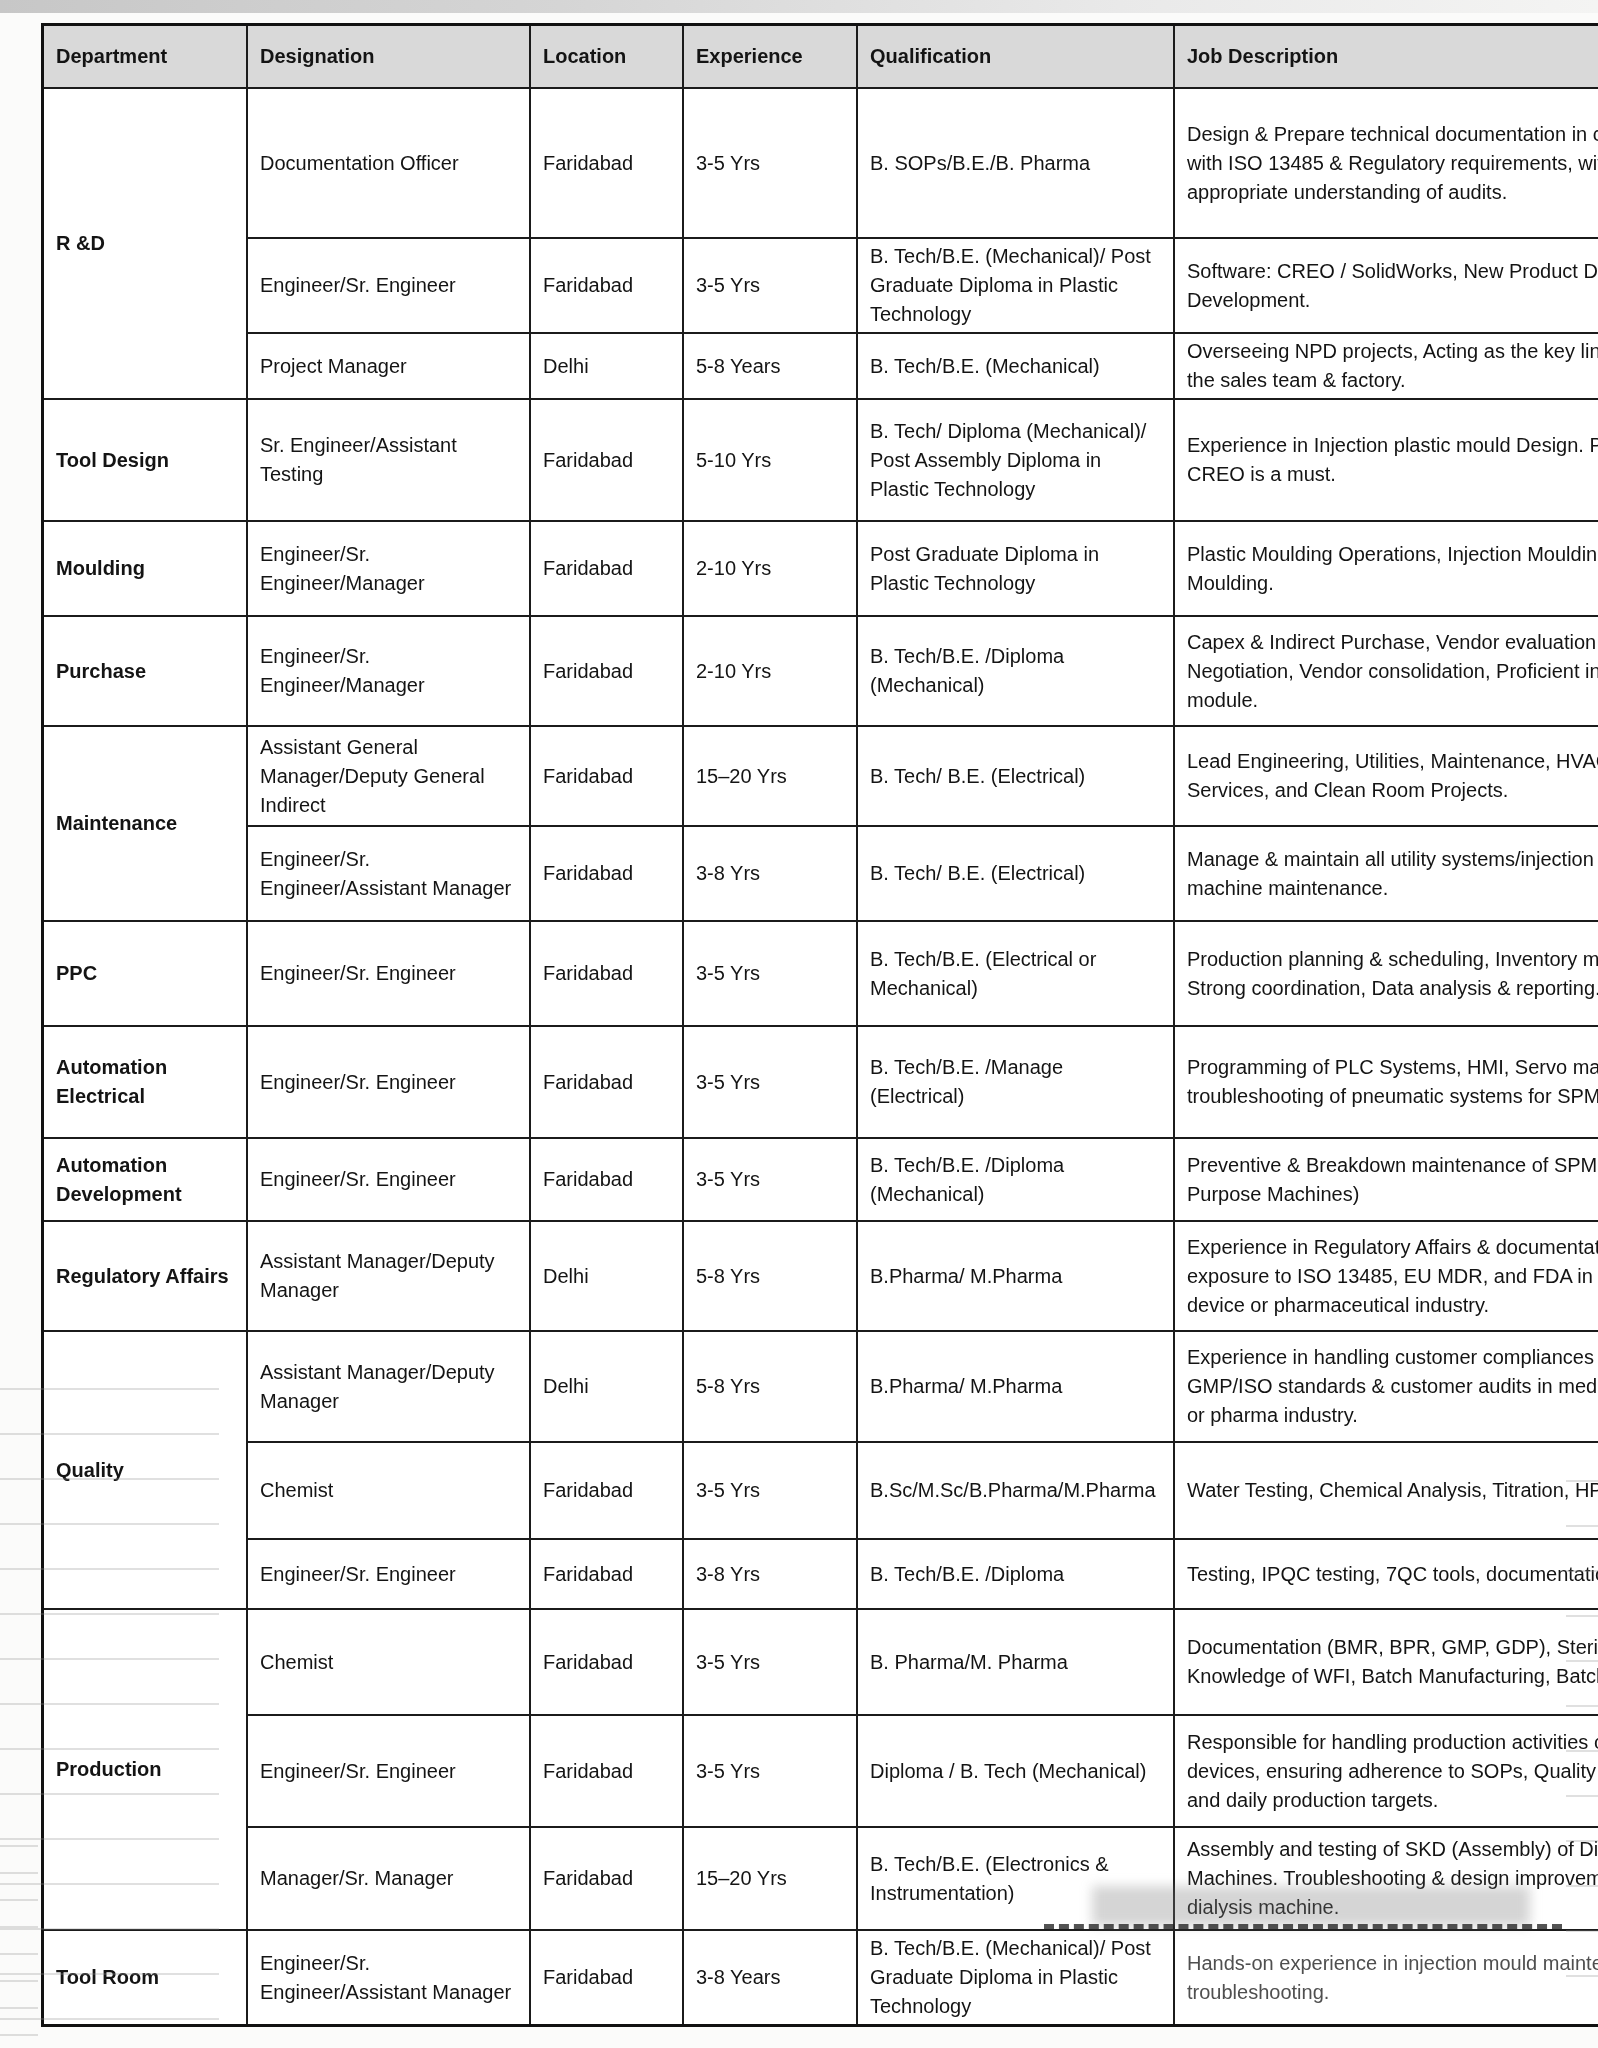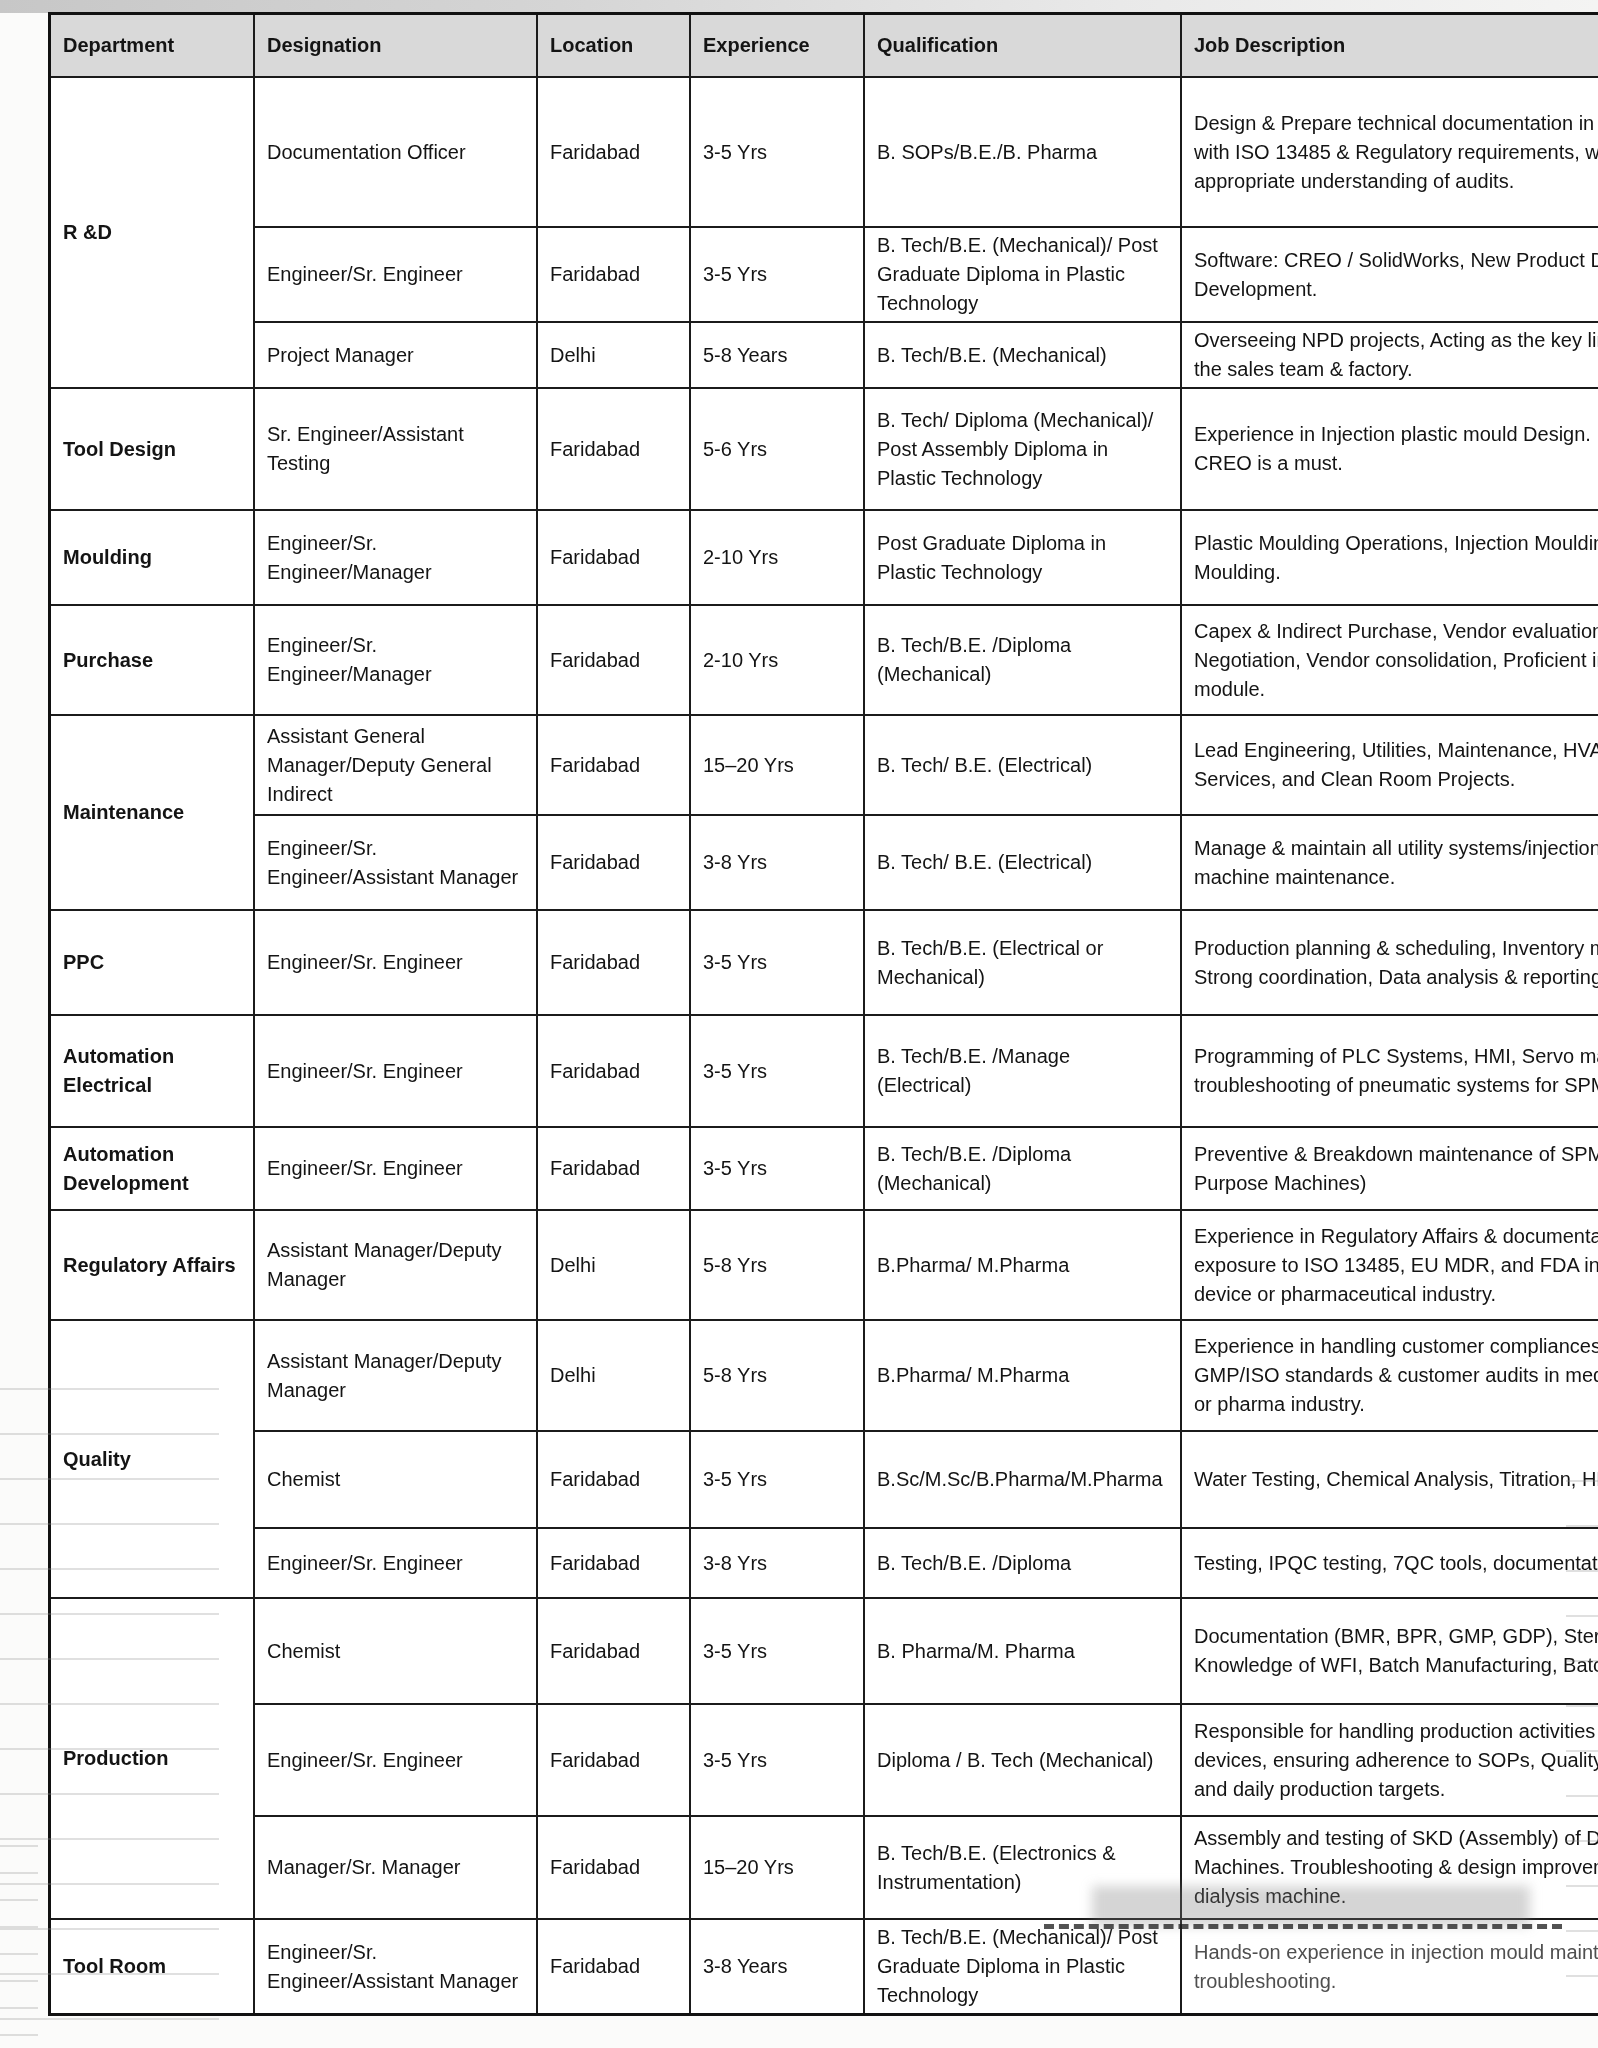--- a/index.html
+++ b/index.html
@@ -7,21 +7,21 @@
     width:1598px;height:2048px;position:relative;overflow:hidden;
     background:#fbfbfa;
     font-family:"Liberation Sans","DejaVu Sans",sans-serif;
     color:#141414;
   }
   #top-strip{
     position:absolute;left:0;top:0;width:1598px;height:13px;
     background:linear-gradient(90deg,#c7c7c7 0%,#d5d5d5 35%,#e9e9e9 70%,#f4f4f3 100%);
   }
   #table-wrap{
-    position:absolute;left:41px;top:12px;width:1523px;margin-left:7px;
+    position:absolute;left:41px;top:23px;width:1523px;
   }
   table{
     border-collapse:collapse;table-layout:fixed;width:1523px;
     background:#fff;
   }
   td,th{
     border:2px solid #1b1b1b;
     vertical-align:middle;
     text-align:left;
     padding:3px 12px;
@@ -87,21 +87,21 @@
           <td>Project Manager</td>
           <td>Delhi</td>
           <td>5-8 Years</td>
           <td>B. Tech/B.E. (Mechanical)</td>
           <td>Overseeing NPD projects, Acting as the key link between the sales team &amp; factory.</td>
         </tr>
         <tr style="height: 122px;">
           <td class="dept" rowspan="1">Tool Design</td>
           <td>Sr. Engineer/Assistant Testing</td>
           <td>Faridabad</td>
-          <td>5-6 Yrs</td>
+          <td>5-10 Yrs</td>
           <td>B. Tech/ Diploma (Mechanical)/ Post Assembly Diploma in Plastic Technology</td>
           <td>Experience in Injection plastic mould Design. Proficiency in CREO is a must.</td>
         </tr>
         <tr style="height: 95px;">
           <td class="dept" rowspan="1">Moulding</td>
           <td>Engineer/Sr. Engineer/Manager</td>
           <td>Faridabad</td>
           <td>2-10 Yrs</td>
           <td>Post Graduate Diploma in Plastic Technology</td>
           <td>Plastic Moulding Operations, Injection Moulding &amp; Insert Moulding.</td>

